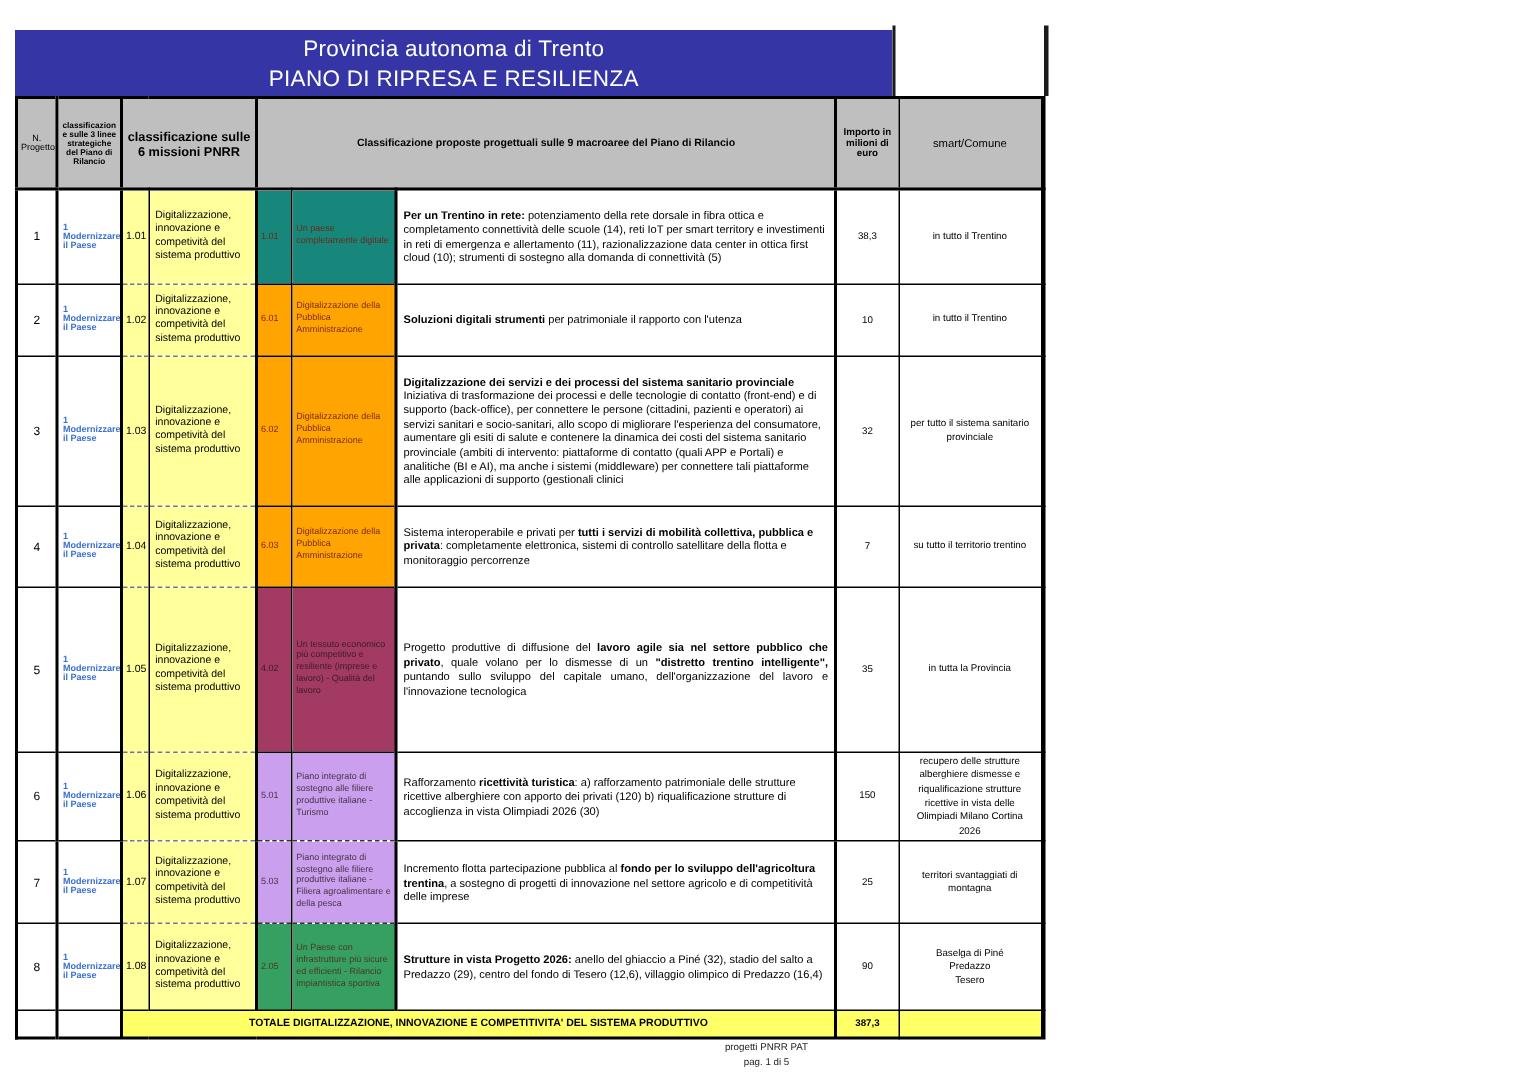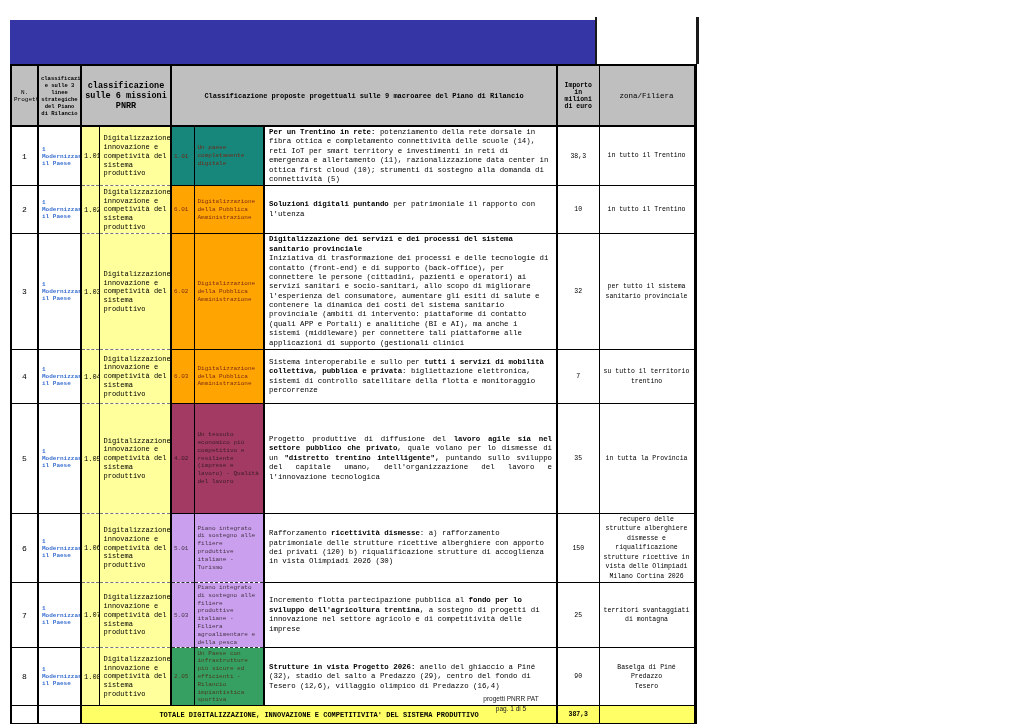--- a/index.html
+++ b/index.html
@@ -14,40 +14,40 @@
     align-items:center; justify-content:center; gap:3px;
   }
   .banner .line { font-size:15px; letter-spacing:.2px; }
   .banner-side {
     position:absolute; left:595px; top:17px; width:99px; height:47px;
     background:#fff; border-left:2px solid #1a1a1a; border-right:3px solid #1a1a1a;
   }
   table.main {
     position:absolute; left:10px; top:64px; width:684px;
     border-collapse:collapse; table-layout:fixed;
-    border:2px solid #000; border-right:3px solid #000;font-family:Liberation Mono, monospace;
+    border:2px solid #000; border-right:3px solid #000;
   }
   th,td { border:1px solid #000; padding:1px 2px; overflow:hidden; vertical-align:middle; }
   thead th { background:#bfbfbf; font-weight:bold; text-align:center; border-bottom:2px solid #000; }
   thead { height:61px; }
   th.h-n { font-size:6px; font-weight:normal; }
   th.h-strat { font-size:5.5px; }
   th.h-pnrr { font-size:8.5px; }
   th.h-macro { font-size:7px; }
   th.h-imp { font-size:6.5px; }
   th.h-zona { font-size:7.5px; font-weight:normal; }
   .bl2 { border-left:2px solid #000 !important; }
 
   td.c-n { text-align:center; font-size:8px; }
   td.c-strat { font-size:6px; font-weight:bold; color:#3a6fd1; white-space:pre-line; padding-left:3px; }
   td.c-code1 { font-size:7px; background:#ffff9c; text-align:left; }
   td.c-label1 { font-size:7px; background:#ffff9c; border-left:1px dashed #6b6b2a; line-height:1.25; padding-left:4px; }
   td.c-code2 { font-size:6px; }
   td.c-label2 { font-size:6px; border-left:1px solid rgba(0,0,0,.35); line-height:1.3; padding-left:3px; }
-  td.c-desc { font-size:7.4px; line-height:1.27; white-space:pre-line; padding:1px 4px; }
+  td.c-desc { font-size:7.4px; line-height:1.27; white-space:pre-line; padding:12px 4px; }
   td.c-imp { font-size:6.5px; text-align:center; }
   td.c-zona { font-size:6.5px; text-align:center; white-space:pre-line; line-height:1.45; padding:1px 4px; }
 
   tbody tr:nth-child(1){height:59px} tbody tr:nth-child(2){height:48px}
   tbody tr:nth-child(3){height:84px} tbody tr:nth-child(4){height:54px}
   tbody tr:nth-child(5){height:110px} tbody tr:nth-child(6){height:57px}
   tbody tr:nth-child(7){height:55px} tbody tr:nth-child(8){height:58px}
   tbody tr:nth-child(9){height:18px}
 
   tbody tr:nth-child(1) td.c-desc, tbody tr:nth-child(3) td.c-desc { vertical-align:top; }
@@ -69,20 +69,22 @@
   .footer {
     position:absolute; left:411px; top:694px; width:200px;
     text-align:center; font-size:6.5px; color:#222; line-height:1.6;
   }
   b { font-weight:bold; }
 </style>
 </head>
 <body>
 
 <div class="banner">
+  <div class="line">Provincia autonoma di Trento</div>
+  <div class="line">PIANO DI RIPRESA E RESILIENZA</div>
 </div>
 <div class="banner-side"></div>
 
 <table class="main">
   <colgroup>
     <col style="width:27px">
       <col style="width:43px">
       <col style="width:18px">
     <col style="width:72px">
       <col style="width:23px">
@@ -91,21 +93,21 @@
       <col style="width:42px">
       <col style="width:96px">
   </colgroup>
   <thead>
     <tr>
       <th class="h-n">N. Progetto</th>
       <th class="h-strat bl2">classificazion e sulle 3 linee strategiche del Piano di Rilancio</th>
       <th class="h-pnrr bl2" colspan="2">classificazione sulle 6 missioni PNRR</th>
       <th class="h-macro bl2" colspan="3">Classificazione proposte progettuali sulle 9 macroaree del Piano di Rilancio</th>
       <th class="h-imp bl2">Importo in milioni di euro</th>
-      <th class="h-zona">zona/Filiera</th>
+      <th class="h-zona">smart/Comune</th>
     </tr>
   </thead>
   <tbody>
   <tr>
     <td class="c-n">1</td>
     <td class="c-strat bl2">1
 Modernizzare
 il Paese</td>
     <td class="c-code1 bl2">1.01</td>
     <td class="c-label1">Digitalizzazione, innovazione e competività del sistema produttivo</td>
@@ -117,21 +119,21 @@
   </tr>
       <tr>
     <td class="c-n">2</td>
     <td class="c-strat bl2">1
 Modernizzare
 il Paese</td>
     <td class="c-code1 bl2">1.02</td>
     <td class="c-label1">Digitalizzazione, innovazione e competività del sistema produttivo</td>
     <td class="c-code2 bl2" style="background: rgb(255, 164, 0); color: rgb(124, 45, 22);">6.01</td>
     <td class="c-label2" style="background: rgb(255, 164, 0); color: rgb(124, 45, 22);">Digitalizzazione della Pubblica Amministrazione</td>
-    <td class="c-desc bl2"><b>Soluzioni digitali puntando</b><span> per patrimoniale il rapporto con l'utenza</span></td>
+    <td class="c-desc bl2"><b>Soluzioni digitali strumenti</b><span> per patrimoniale il rapporto con l'utenza</span></td>
     <td class="c-imp bl2">10</td>
     <td class="c-zona">in tutto il Trentino</td>
   </tr>
       <tr>
     <td class="c-n">3</td>
     <td class="c-strat bl2">1
 Modernizzare
 il Paese</td>
     <td class="c-code1 bl2">1.03</td>
     <td class="c-label1">Digitalizzazione, innovazione e competività del sistema produttivo</td>
@@ -144,21 +146,21 @@
   </tr>
       <tr>
     <td class="c-n">4</td>
     <td class="c-strat bl2">1
 Modernizzare
 il Paese</td>
     <td class="c-code1 bl2">1.04</td>
     <td class="c-label1">Digitalizzazione, innovazione e competività del sistema produttivo</td>
     <td class="c-code2 bl2" style="background: rgb(255, 164, 0); color: rgb(124, 45, 22);">6.03</td>
     <td class="c-label2" style="background: rgb(255, 164, 0); color: rgb(124, 45, 22);">Digitalizzazione della Pubblica Amministrazione</td>
-    <td class="c-desc bl2"><span>Sistema interoperabile e sullo per </span><b>tutti i servizi di mobilità collettiva, pubblica e privata</b><span>: bigliettazione elettronica, sistemi di controllo satellitare della flotta e monitoraggio percorrenze</span></td>
+    <td class="c-desc bl2"><span>Sistema interoperabile e privati per </span><b>tutti i servizi di mobilità collettiva, pubblica e privata</b><span>: completamente elettronica, sistemi di controllo satellitare della flotta e monitoraggio percorrenze</span></td>
     <td class="c-imp bl2">7</td>
     <td class="c-zona">su tutto il territorio trentino</td>
   </tr>
       <tr>
     <td class="c-n">5</td>
     <td class="c-strat bl2">1
 Modernizzare
 il Paese</td>
     <td class="c-code1 bl2">1.05</td>
     <td class="c-label1">Digitalizzazione, innovazione e competività del sistema produttivo</td>
@@ -170,21 +172,21 @@
   </tr>
       <tr>
     <td class="c-n">6</td>
     <td class="c-strat bl2">1
 Modernizzare
 il Paese</td>
     <td class="c-code1 bl2">1.06</td>
     <td class="c-label1">Digitalizzazione, innovazione e competività del sistema produttivo</td>
     <td class="c-code2 bl2" style="background: rgb(202, 160, 238); color: rgb(70, 52, 70);">5.01</td>
     <td class="c-label2" style="background: rgb(202, 160, 238); color: rgb(70, 52, 70);">Piano integrato di sostegno alle filiere produttive italiane - Turismo</td>
-    <td class="c-desc bl2"><span>Rafforzamento </span><b>ricettività dismesse</b><span>: a) rafforzamento patrimoniale delle strutture ricettive alberghiere con apporto dei privati (120) b) riqualificazione strutture di accoglienza in vista Olimpiadi 2026 (30)</span></td>
+    <td class="c-desc bl2"><span>Rafforzamento </span><b>ricettività turistica</b><span>: a) rafforzamento patrimoniale delle strutture ricettive alberghiere con apporto dei privati (120) b) riqualificazione strutture di accoglienza in vista Olimpiadi 2026 (30)</span></td>
     <td class="c-imp bl2">150</td>
     <td class="c-zona">recupero delle strutture alberghiere dismesse e riqualificazione strutture ricettive in vista delle Olimpiadi Milano Cortina 2026</td>
   </tr>
       <tr>
     <td class="c-n">7</td>
     <td class="c-strat bl2">1
 Modernizzare
 il Paese</td>
     <td class="c-code1 bl2">1.07</td>
     <td class="c-label1">Digitalizzazione, innovazione e competività del sistema produttivo</td>

